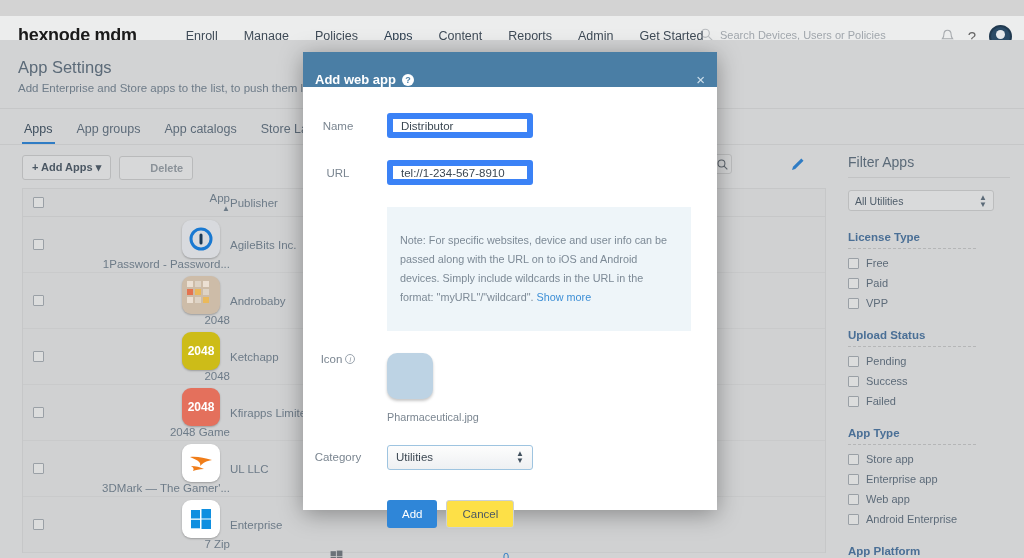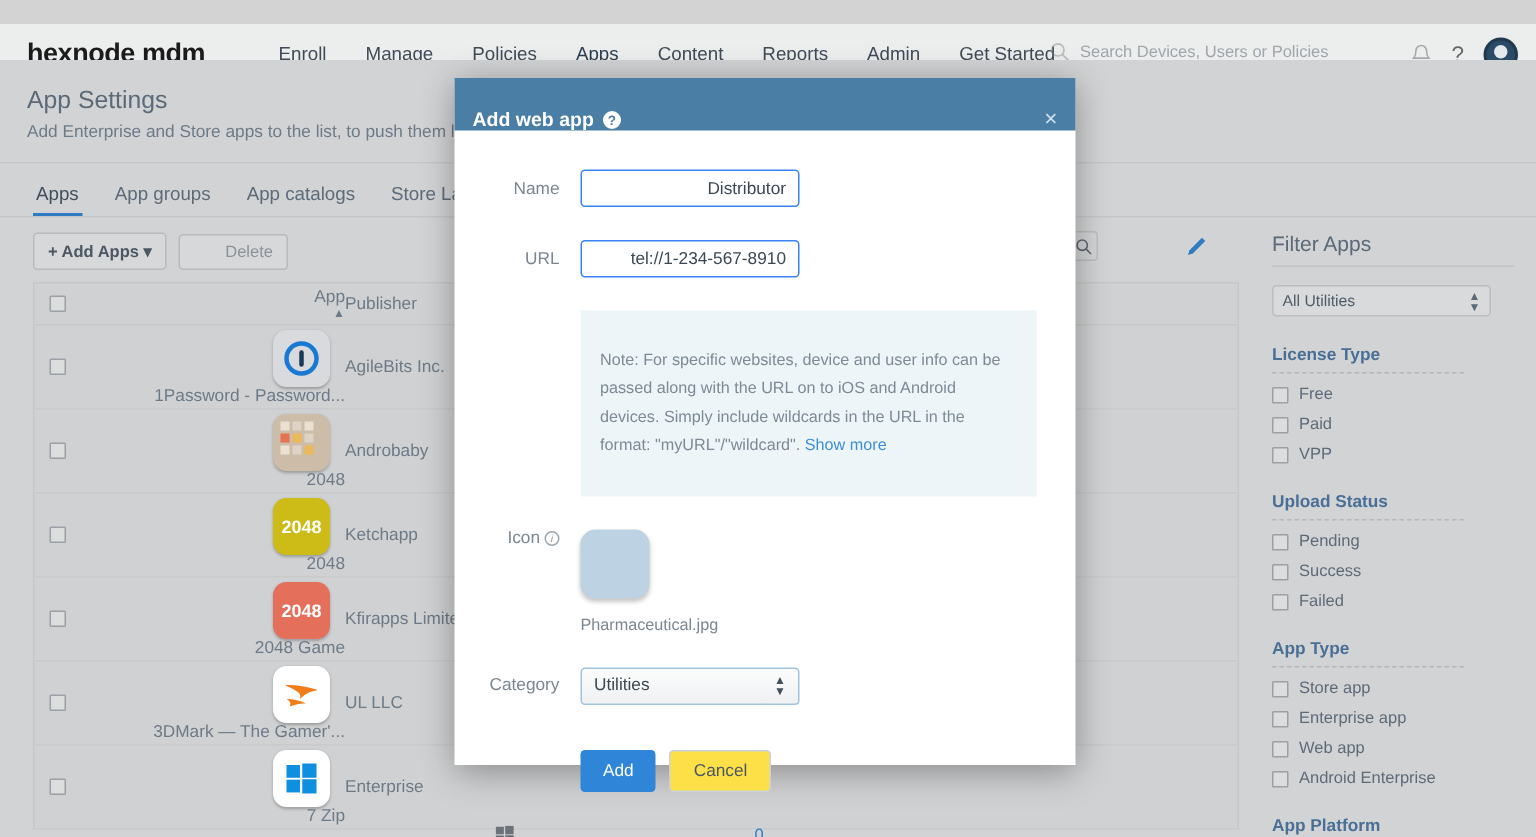--- a/index.html
+++ b/index.html
@@ -60,21 +60,21 @@
   .tab.active { color: #3f4f5e; }
   .tab.active::after {
     content: ""; position: absolute; left: 10px; right: 10px; bottom: 0; height: 2px; background: #2f7cc4;
   }
 
   .toolbar { display: flex; align-items: center; padding: 10px 0 8px 22px; position: relative; }
   .btn-outline {
     font-size: 11px; color: #4b5763; background: #d7d8d9;
     border: 1px solid #b9babb; border-radius: 3px; padding: 5px 9px; cursor: pointer; font-weight: bold;
   }
-  .btn-outline.muted { color: #8b9299; font-weight: normal; margin-left: 8px; padding-left: 30px; }
+  .btn-outline.muted { color: #8b9299; font-weight: bold; margin-left: 8px; padding-left: 30px; }
   .searchbtn {
     position: absolute; left: 712px; top: 9px; width: 20px; height: 20px;
     border: 1px solid #bcbdbe; border-radius: 3px; background: #d4d5d6;
     display: flex; align-items: center; justify-content: center; cursor: pointer;
   }
   .editpen { position: absolute; left: 790px; top: 11px; width: 16px; height: 16px; cursor: pointer; }
 
   
   .tablewrap { margin: 0 198px 0 22px; background: #d0d1d2; border: 1px solid #c6c7c8; border-bottom: none; }
   .thead { display: flex; align-items: center; height: 28px; border-bottom: 1px solid #c6c7c8; padding: 0 10px; }
@@ -122,26 +122,25 @@
     padding: 0 12px; justify-content: space-between;
   }
   .mtitle { font-size: 13px; color: #fff; font-weight: bold; display: flex; align-items: center; gap: 6px; }
   .helpico {
     width: 12px; height: 12px; border-radius: 50%; background: #fff; color: #4a7ea5;
     font-size: 9px; font-weight: bold; display: flex; align-items: center; justify-content: center;
   }
   .mclose { color: #cfe0ec; font-size: 15px; cursor: pointer; line-height: 1; }
   .mbody { padding: 26px 0 0; }
   .frow { display: flex; align-items: center; margin-bottom: 22px; }
-  .flabel { width: 84px; text-align: right; padding-right: 14px; font-size: 11.5px; color: #7b8691; }
+  .flabel { width: 84px; text-align: center; padding-right: 14px; font-size: 11.5px; color: #7b8691; }
   .finput {
-    width: 146px; height: 25px; border: 1px solid #3b82f6; border-radius: 3px;
+    width: 146px; height: 25px; border: 6px solid #3b82f6; border-radius: 3px;
     font-size: 11.5px; color: #3b4752; padding: 0 8px; background: #fff;
     font-family: "Liberation Sans", sans-serif;
-    text-align: right;
   }
   .note {
     margin: 0 0 0 84px; width: 304px; background: #eef5f9;
     padding: 24px 13px; font-size: 10.8px; line-height: 1.75; color: #7d8a96;
   }
   .note a { color: #3d8fd6; text-decoration: none; }
   .iconrow { display: flex; align-items: flex-start; margin-top: 22px; }
   .iconbox {
     width: 46px; height: 46px; border-radius: 10px; background: #bdd3e4;
     box-shadow: 0 2px 3px rgba(0,0,0,.22);

